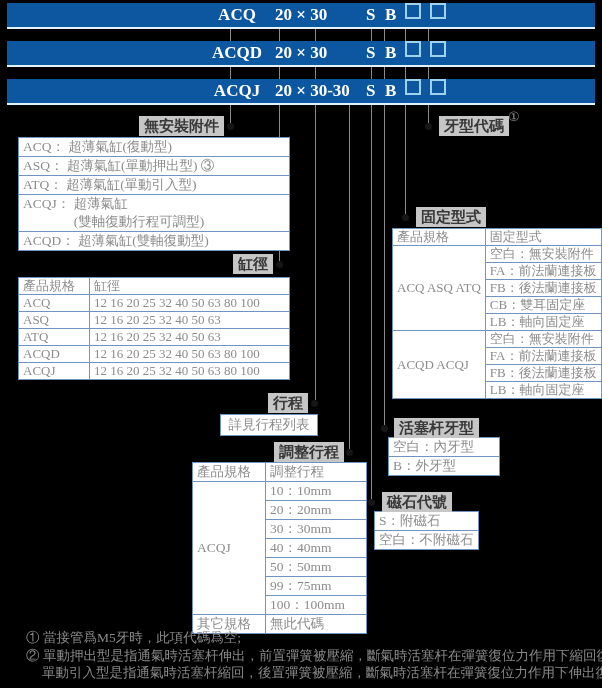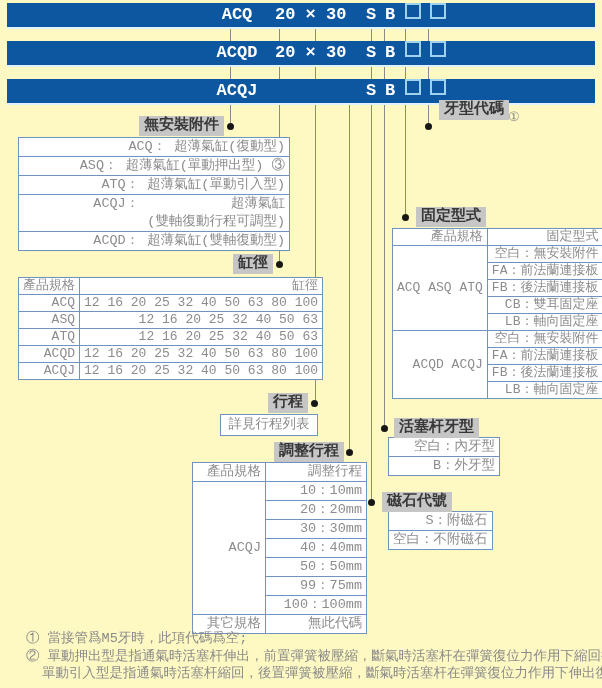--- a/index.html
+++ b/index.html
@@ -1,34 +1,34 @@
 <!DOCTYPE html>
 <html><head>
 <meta charset="utf-8">
 <style>
   html,body{margin:0;padding:0;background:#ffffff;}
-  #page{position:relative;width:602px;height:688px;background:#fef9c3;overflow:hidden;
-        font-family:Liberation Mono, monospace;}
+  #page{position:relative;width:602px;height:688px;background:#000000;overflow:hidden;
+        font-family:Liberation Serif, serif;}
   .bar{position:absolute;left:7px;width:588px;height:24px;background:#0d57a0;z-index:2;
        box-shadow:0 2px 0 #e0f2fc;}
   .bar span{position:absolute;top:0;line-height:24px;color:#ffffff;font-weight:bold;
             font-size:17px;white-space:nowrap;}
   .model{left:198px;width:64px;text-align:center;}
   .size{left:268px;}
   .scode{left:359px;} .bcode{left:378px;}
   .sq{position:absolute;top:5px;width:12px;height:12px;border:2px solid #9fd2ec;}
   .sq1{left:398px;} .sq2{left:423px;}
   .vline{position:absolute;width:1px;background:#8a8a8a;z-index:1;}
   .dot{position:absolute;width:7px;height:7px;border-radius:50%;background:#161616;z-index:3;
        margin-left:-3px;margin-top:-3px;}
   .chip{position:absolute;background:#c6c6c6;color:#383838;font-weight:bold;font-size:15px;
         line-height:20px;padding:0 5px;z-index:3;white-space:nowrap;}
   .sup{position:absolute;color:#8a8a8a;font-size:13px;z-index:3;}
   .tbl{position:absolute;border-collapse:collapse;color:#8c8c8c;z-index:2;background:#fff;
-       font-size:13.5px;text-align:right;}
+       font-size:13.5px;}
   .tbl td{border:1px solid #6f94c0;padding:0 4px;line-height:18px;white-space:nowrap;
           vertical-align:middle;}
   .small td{font-size:13px;line-height:16px;}
   .pre{white-space:pre-line;}
   .notebox{position:absolute;border:1px solid #6f94c0;color:#8c8c8c;font-size:13.5px;
            text-align:center;line-height:20px;z-index:2;background:#fff;}
   .note{position:absolute;color:#8a8a8a;font-size:13.5px;white-space:nowrap;z-index:2;margin-left:21px;}
 </style>
 </head>
 <body>
@@ -55,20 +55,21 @@
   <div class="bar" style="top:41px;">
     <span class="model">ACQD</span>
     <span class="size">20 × 30</span>
     <span class="scode">S</span>
     <span class="bcode">B</span>
     <span class="sq sq1"></span>
     <span class="sq sq2"></span>
   </div>
   <div class="bar" style="top:79px;">
     <span class="model">ACQJ</span>
+    <span class="size">20 × 30-30</span>
     <span class="scode">S</span>
     <span class="bcode">B</span>
     <span class="sq sq1"></span>
     <span class="sq sq2"></span>
   </div>
 
   <div class="dot" style="left:230px;top:126px;"></div>
   <div class="dot" style="left:279px;top:264px;"></div>
   <div class="dot" style="left:314px;top:403px;"></div>
   <div class="dot" style="left:349px;top:452px;"></div>
@@ -77,21 +78,21 @@
   <div class="dot" style="left:405px;top:217px;"></div>
   <div class="dot" style="left:428px;top:126px;"></div>
 
   <div class="chip" style="right:378px;top:116px;">無安裝附件</div>
   <div class="chip" style="right:329px;top:254px;">缸徑</div>
   <div class="chip" style="right:294px;top:393px;">行程</div>
   <div class="chip" style="right:258px;top:442px;">調整行程</div>
   <div class="chip" style="left:382px;top:492px;">磁石代號</div>
   <div class="chip" style="left:394px;top:418px;">活塞杆牙型</div>
   <div class="chip" style="left:416px;top:207px;">固定型式</div>
-  <div class="chip" style="left:439px;top:100px;">牙型代碼</div>
+  <div class="chip" style="left:439px;top:116px;">牙型代碼</div>
   <div class="sup" style="left:508px;top:109px;">①</div>
 
   <table class="tbl" style="left:18px;top:137px;width:272px;">
     <tbody>
         <tr>
       <td><span>ACQ：</span> <span>超薄氣缸(復動型)</span></td>
         </tr>
     <tr>
       <td><span>ASQ：</span> <span>超薄氣缸(單動押出型) ③</span></td>
         </tr>
@@ -220,21 +221,21 @@
     <tbody>
         <tr>
           <td>空白：內牙型</td>
         </tr>
     <tr>
           <td>B：外牙型</td>
         </tr>
   </tbody>
     </table>
 
-  <table class="tbl" style="left:388px;top:511px;width:91px;">
+  <table class="tbl" style="left:374px;top:511px;width:91px;">
     <tbody>
         <tr>
           <td>S：附磁石</td>
         </tr>
     <tr>
           <td>空白：不附磁石</td>
         </tr>
   </tbody>
     </table>
 

